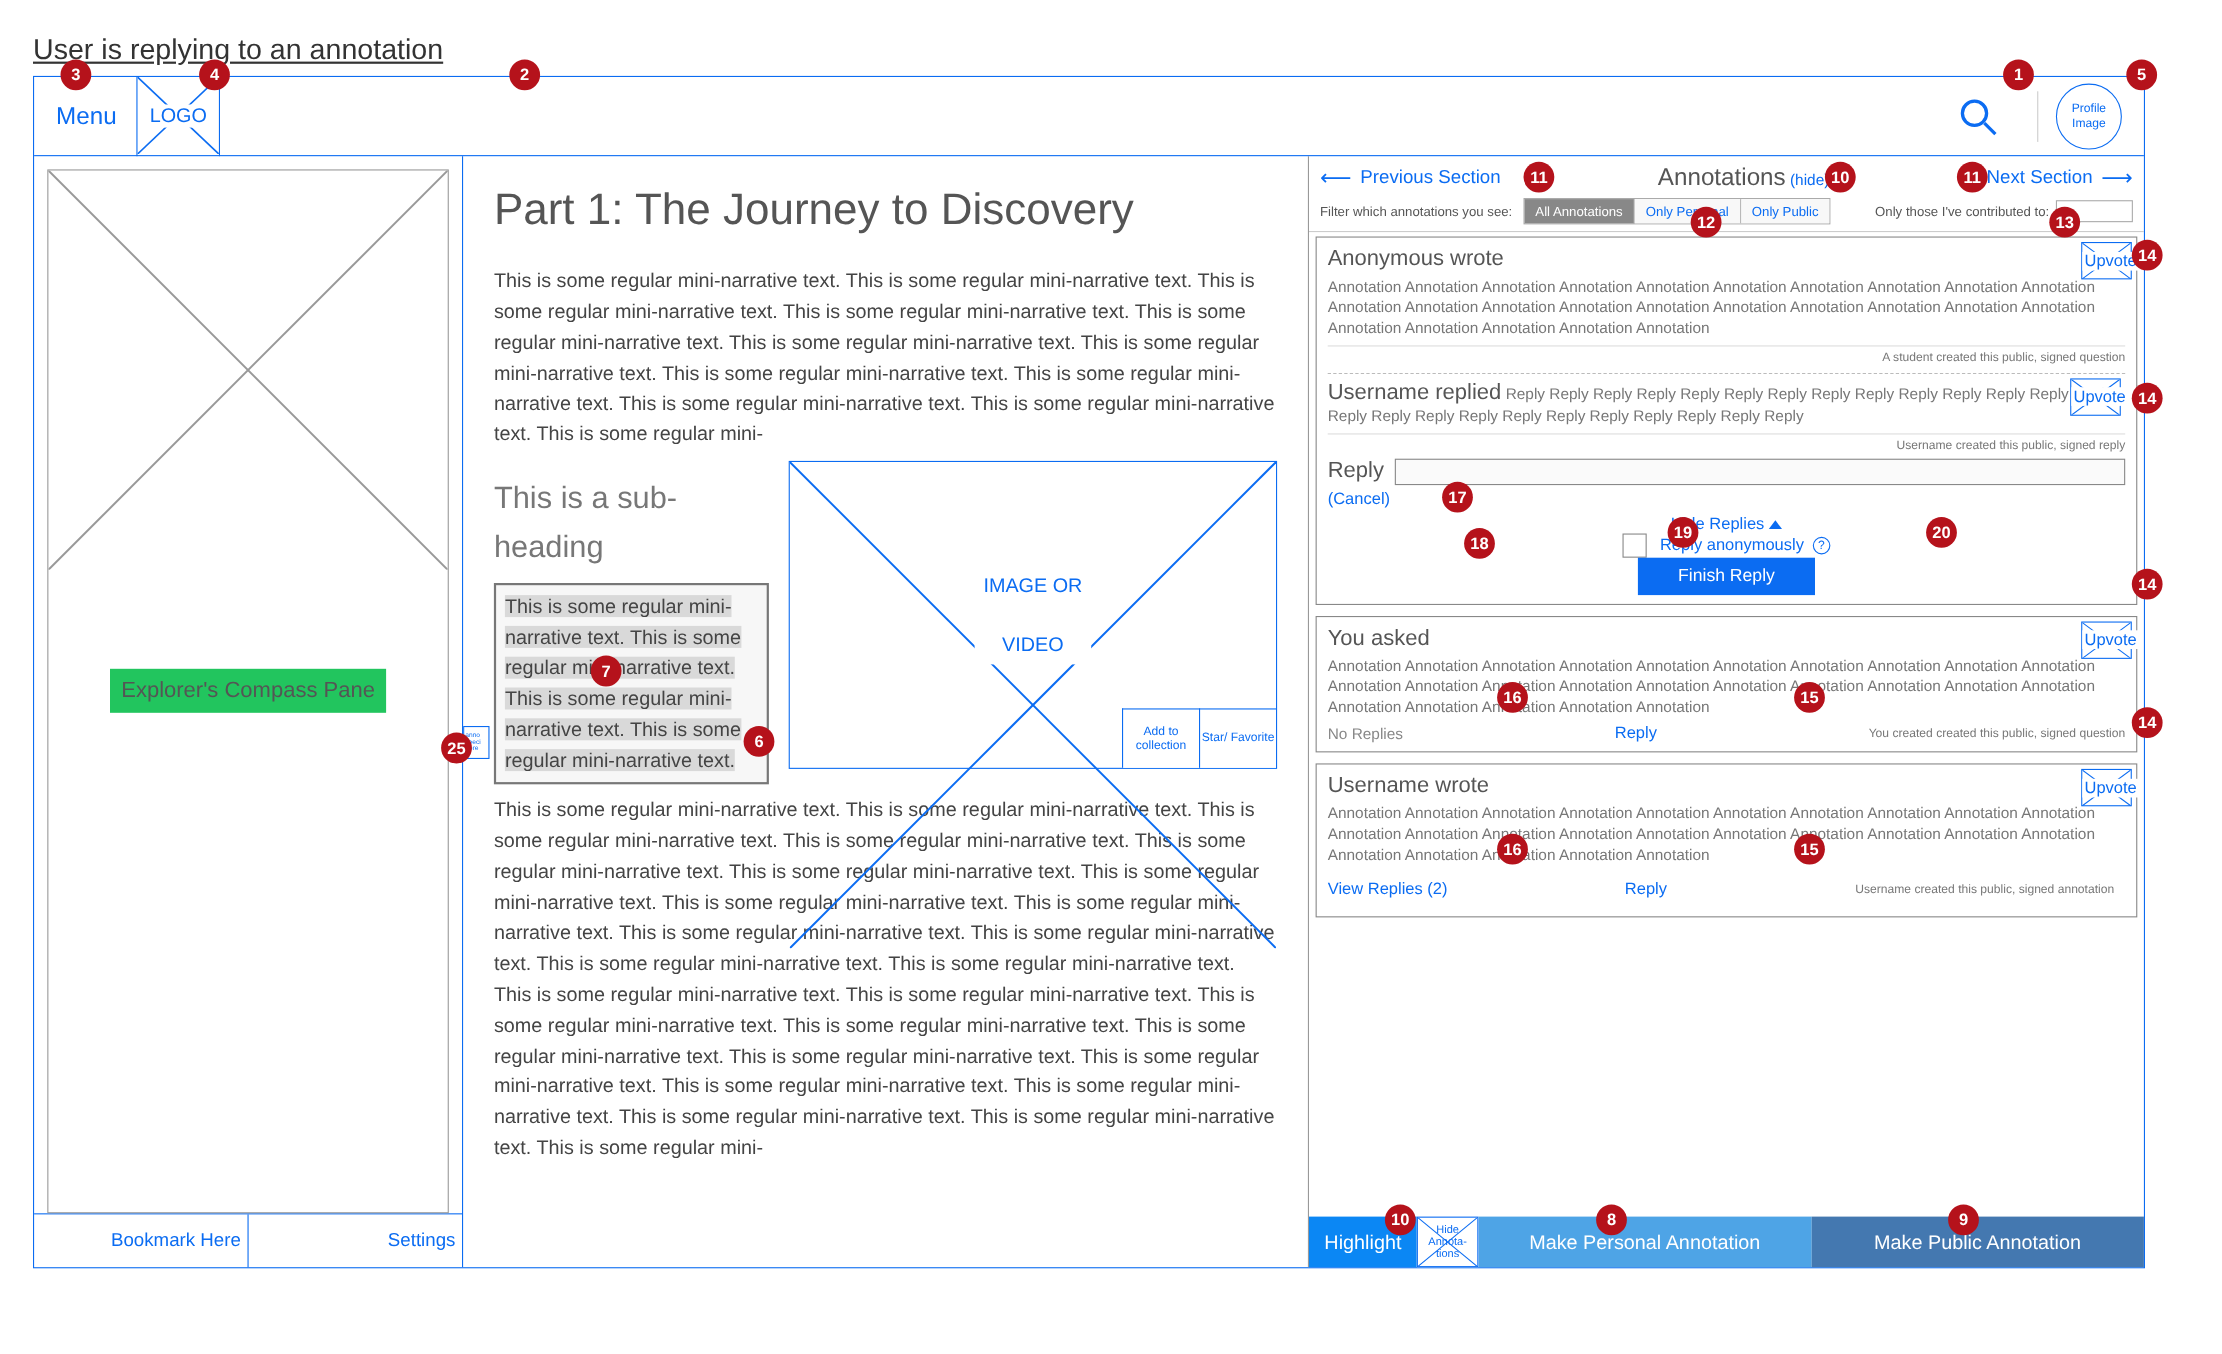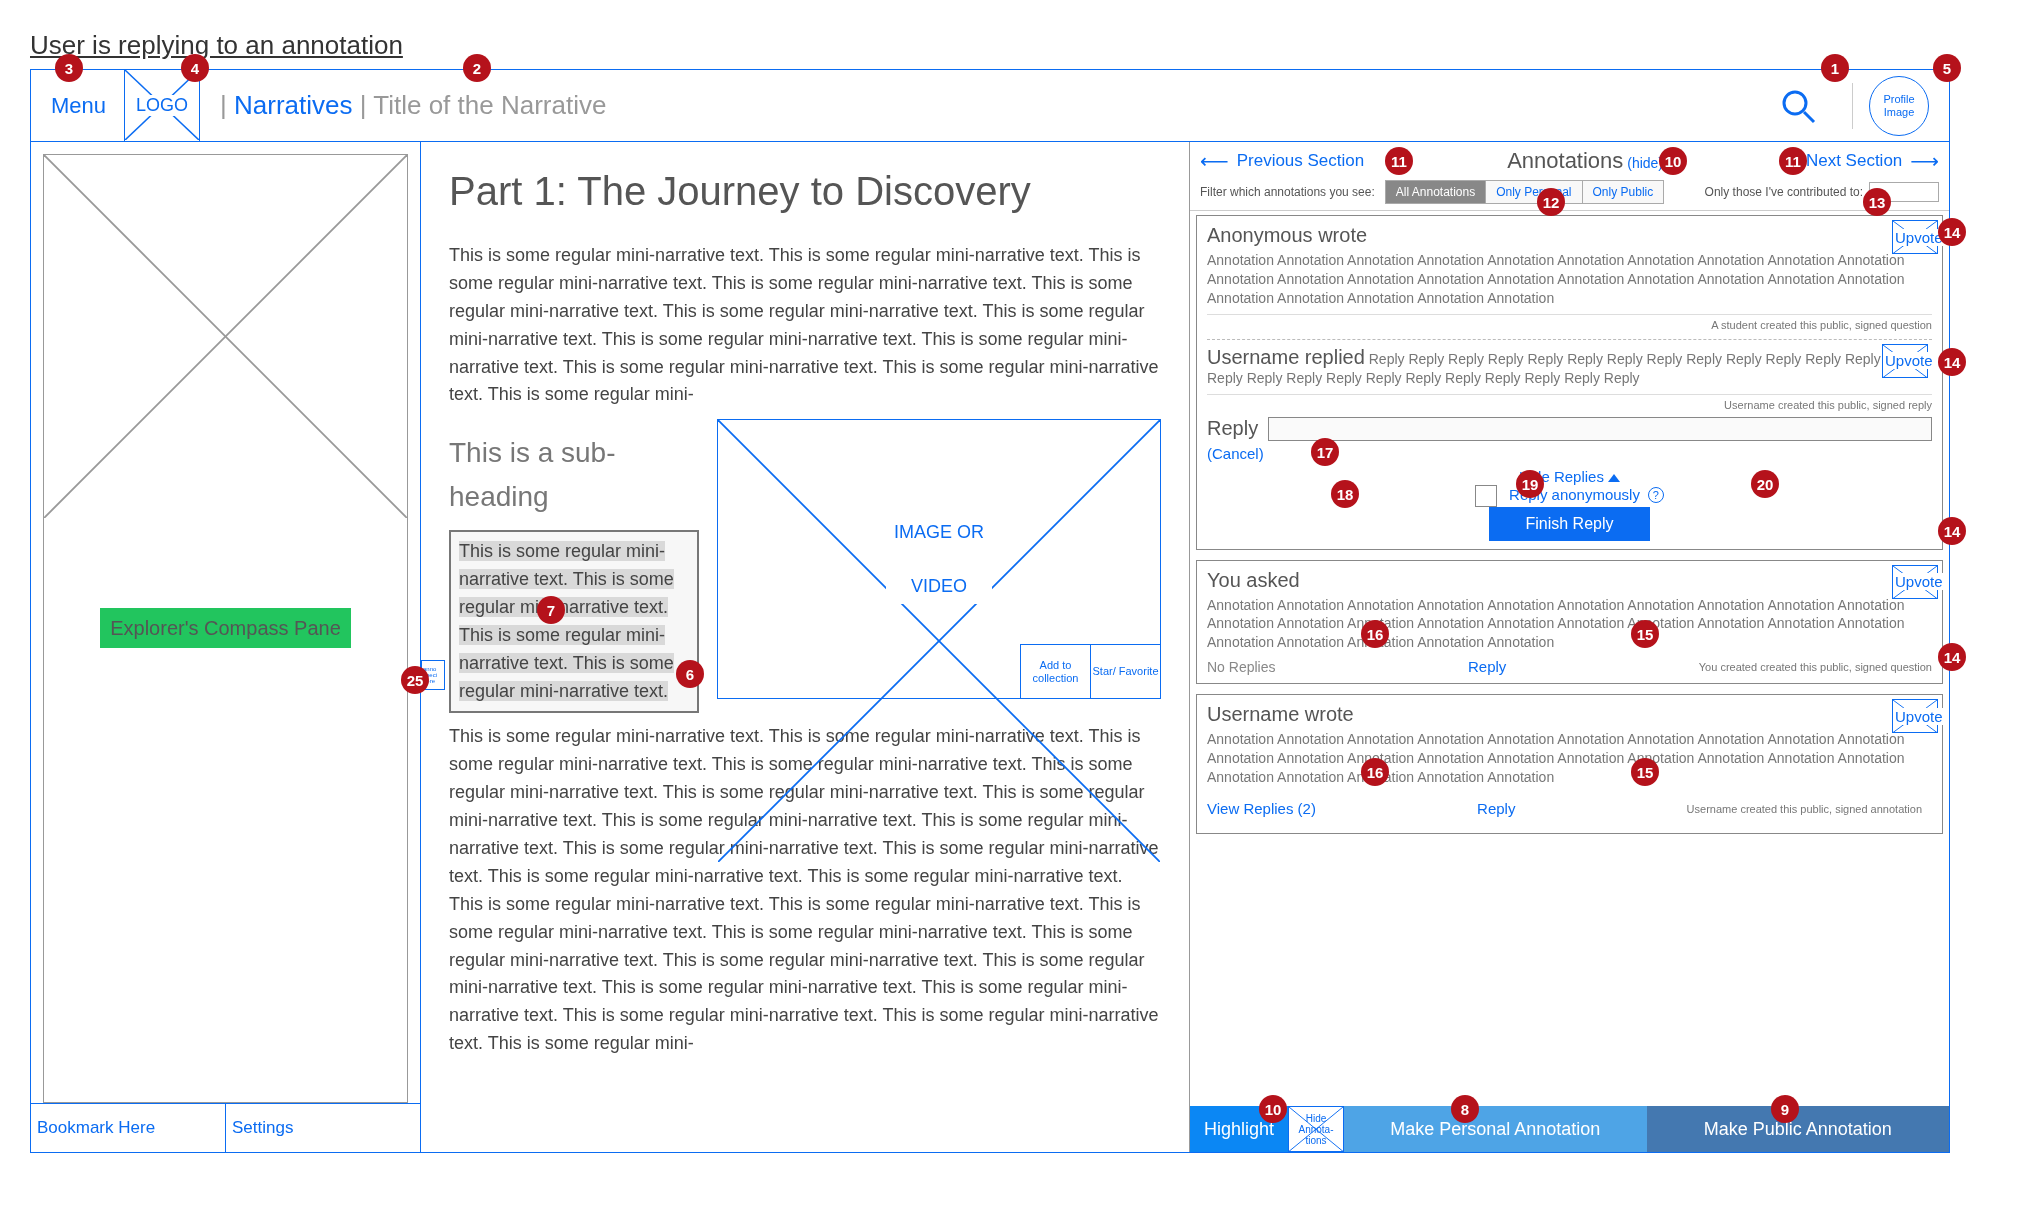--- a/index.html
+++ b/index.html
@@ -47,21 +47,21 @@
     width:60px; height:60px; border:1.5px solid #0b6cf2; border-radius:50%;
     display:flex; align-items:center; justify-content:center; color:#0b6cf2; font-size:11px; text-align:center; line-height:1.1;
   }
   
   .body { display:flex; height: 1010px; }
   .sidebar { width: 390px; border-right:1.5px solid #0b6cf2; padding:12px; display:flex; flex-direction:column; }
   .xbox { position:relative; width:100%; flex:1; border:1.5px solid #999;
           display:flex; align-items:center; justify-content:center; color:#555; text-align:center; font-size:20px; line-height:1.4;}
   .xbox svg { position:absolute; inset:0; pointer-events:none;}
   .sidebar-footer { display:flex; border-top:1.5px solid #0b6cf2; margin: 0 -12px -12px -12px; }
-  .sf-btn { flex:1; text-align:left; padding:14px 6px; color:#0b6cf2; font-size:17px; border-right:1.5px solid #0b6cf2; line-height:1.2;}
+  .sf-btn { flex:1; text-align:right; padding:14px 6px; color:#0b6cf2; font-size:17px; border-right:1.5px solid #0b6cf2; line-height:1.2;}
   .sf-btn:last-child{border-right:none;}
   .narrative { flex:1; padding: 18px 28px; overflow:hidden; color:#444; font-size:18px; line-height:1.55; }
   .narrative h1 { font-size:40px; color:#555; font-weight:400; margin-bottom:20px; }
   .narrative h2 { font-size:28px; color:#777; font-weight:400; margin:12px 0; }
   .nar-row { display:flex; gap:18px; margin:10px 0;}
   .nar-left { width: 250px; }
   .hl-block { border:2px solid #777; padding:6px 8px; background:rgba(0,0,0,0.03); font-size:18px; line-height:1.55;}
   .hl-dark { background:rgba(0,0,0,0.12); }
   .media-box { flex:1; border:1.5px solid #0b6cf2; height:280px; position:relative; display:flex; align-items:center; justify-content:center; color:#0b6cf2; font-size:18px; text-align:center; line-height:1.5;}
   .media-box svg{position:absolute;inset:0;}
@@ -126,23 +126,20 @@
 
   <div class="topbar">
     <span class="menu-link">Menu</span>
     <div class="logo-box">
       <svg viewBox="0 0 76 72" preserveAspectRatio="none">
           <line x1="0" y1="0" x2="76" y2="72" stroke="#0b6cf2" stroke-width="1.5"></line>
           <line x1="76" y1="0" x2="0" y2="72" stroke="#0b6cf2" stroke-width="1.5"></line>
         </svg>
       <span style="position:relative;background:#fff;padding:0 2px;">LOGO</span>
     </div>
-    <span class="breadcrumb">
-      <span> | </span><span class="nav-link">Narratives</span><span> | </span><span>Title of the Narrative</span>
-    </span>
     <span class="spacer"></span>
     <svg class="search-icon" viewBox="0 0 36 36">
         <circle cx="15" cy="15" r="11"></circle>
         <line x1="24" y1="24" x2="34" y2="34"></line>
       </svg>
     <span class="divider-v"></span>
     <div class="profile">
         <span>Profile Image</span>
       </div>
   </div>

